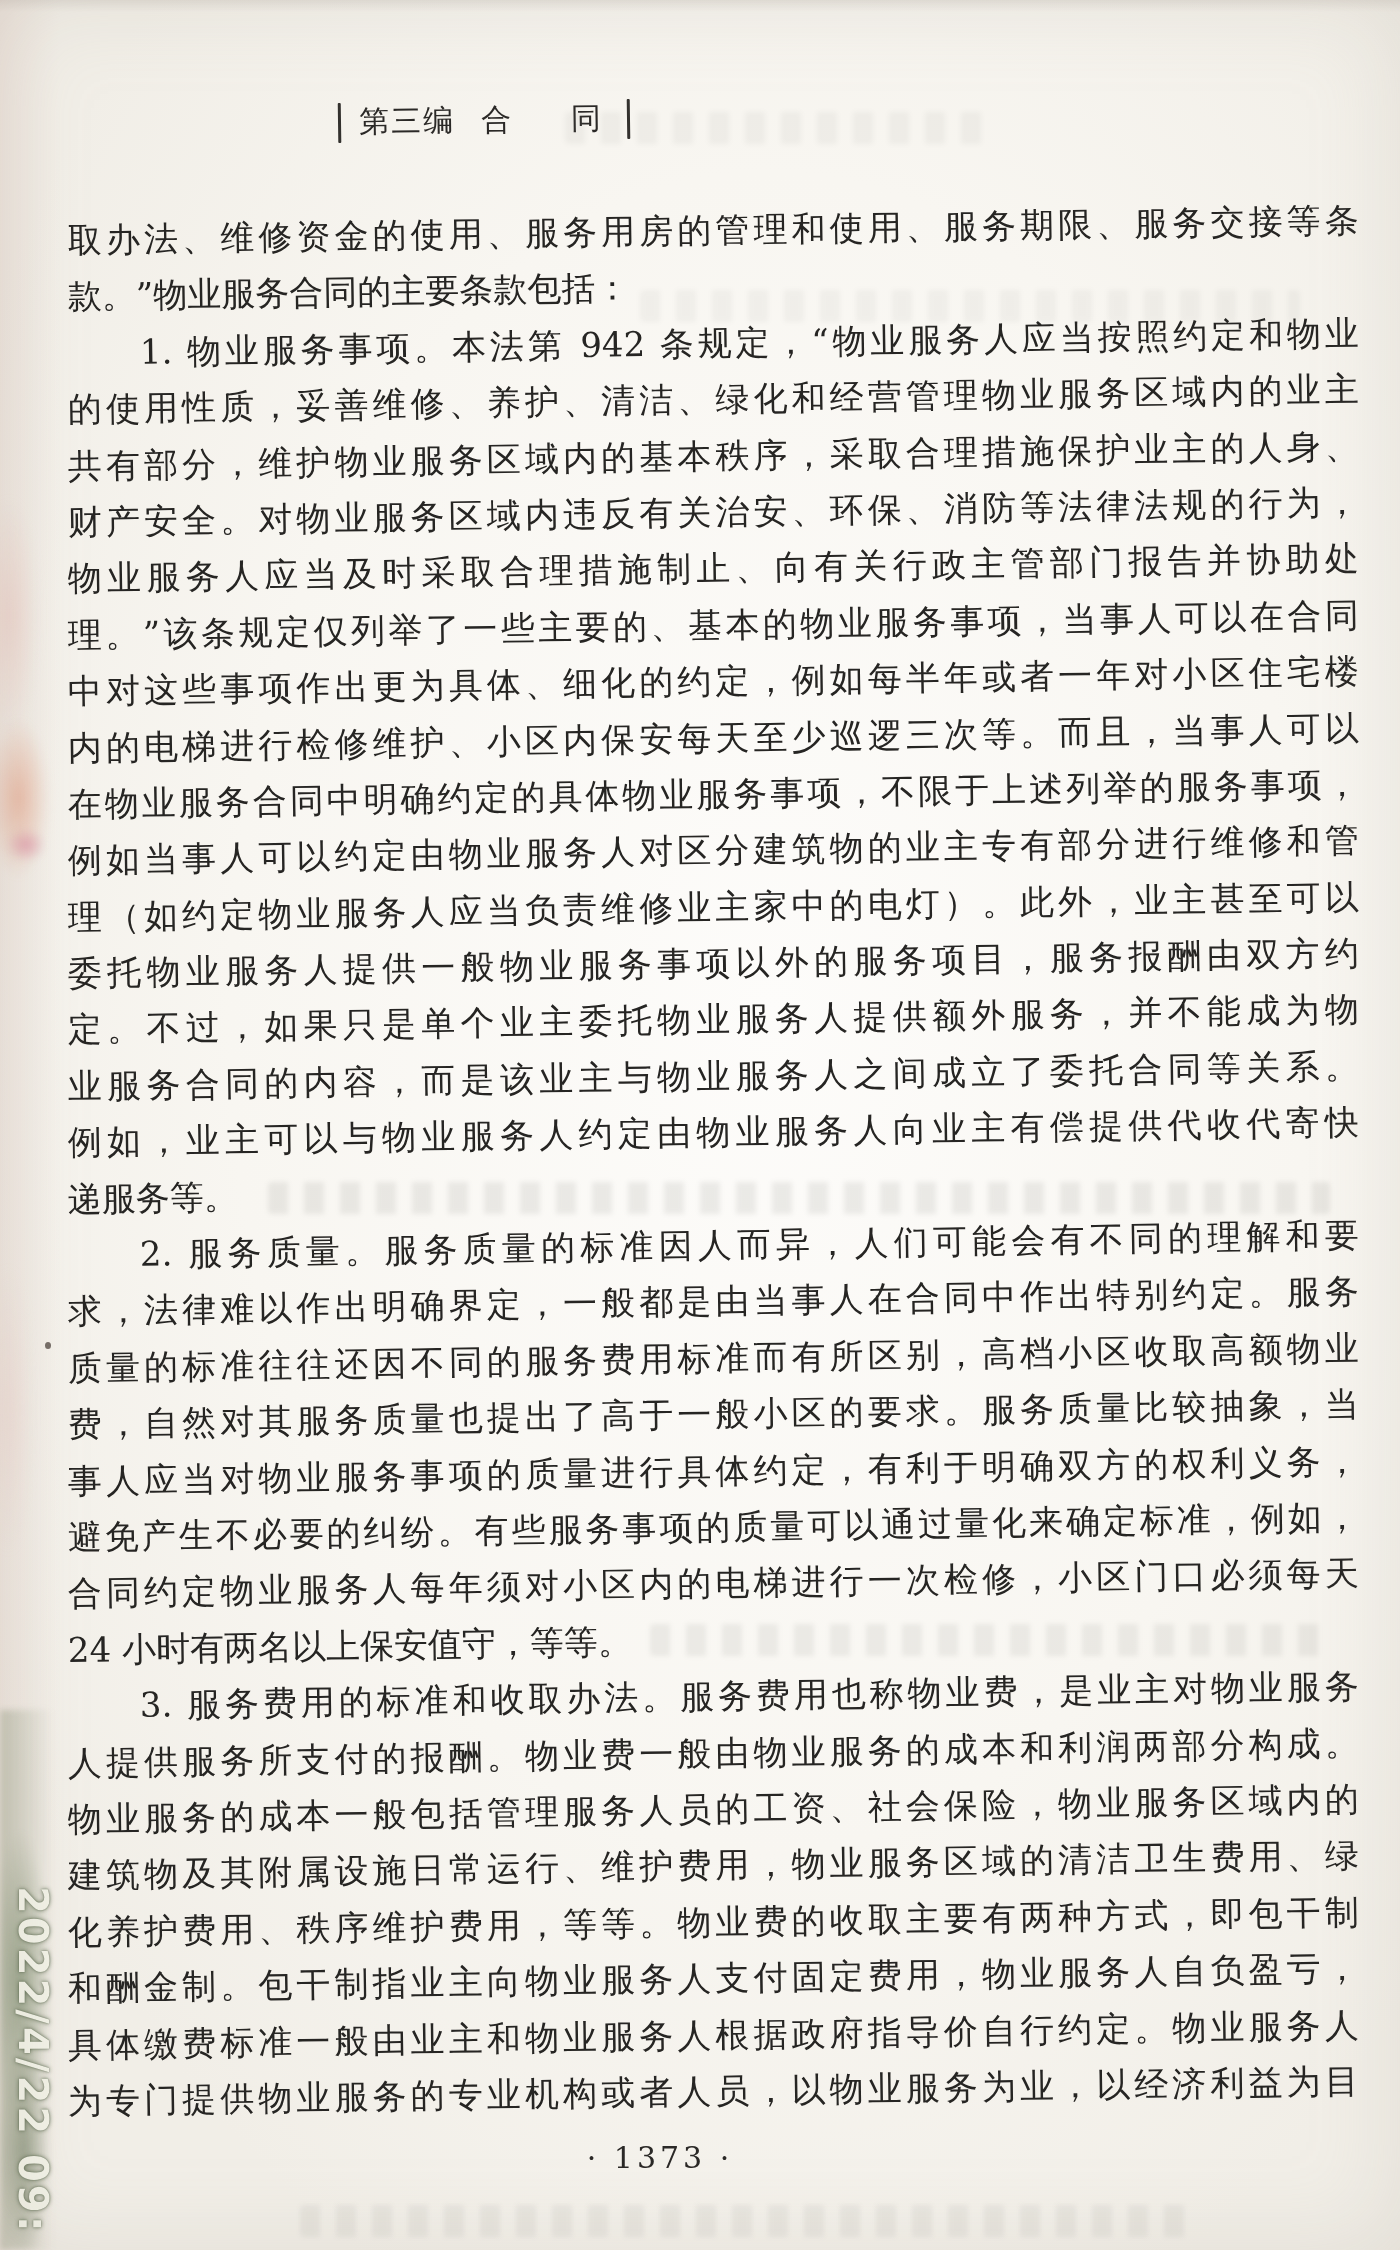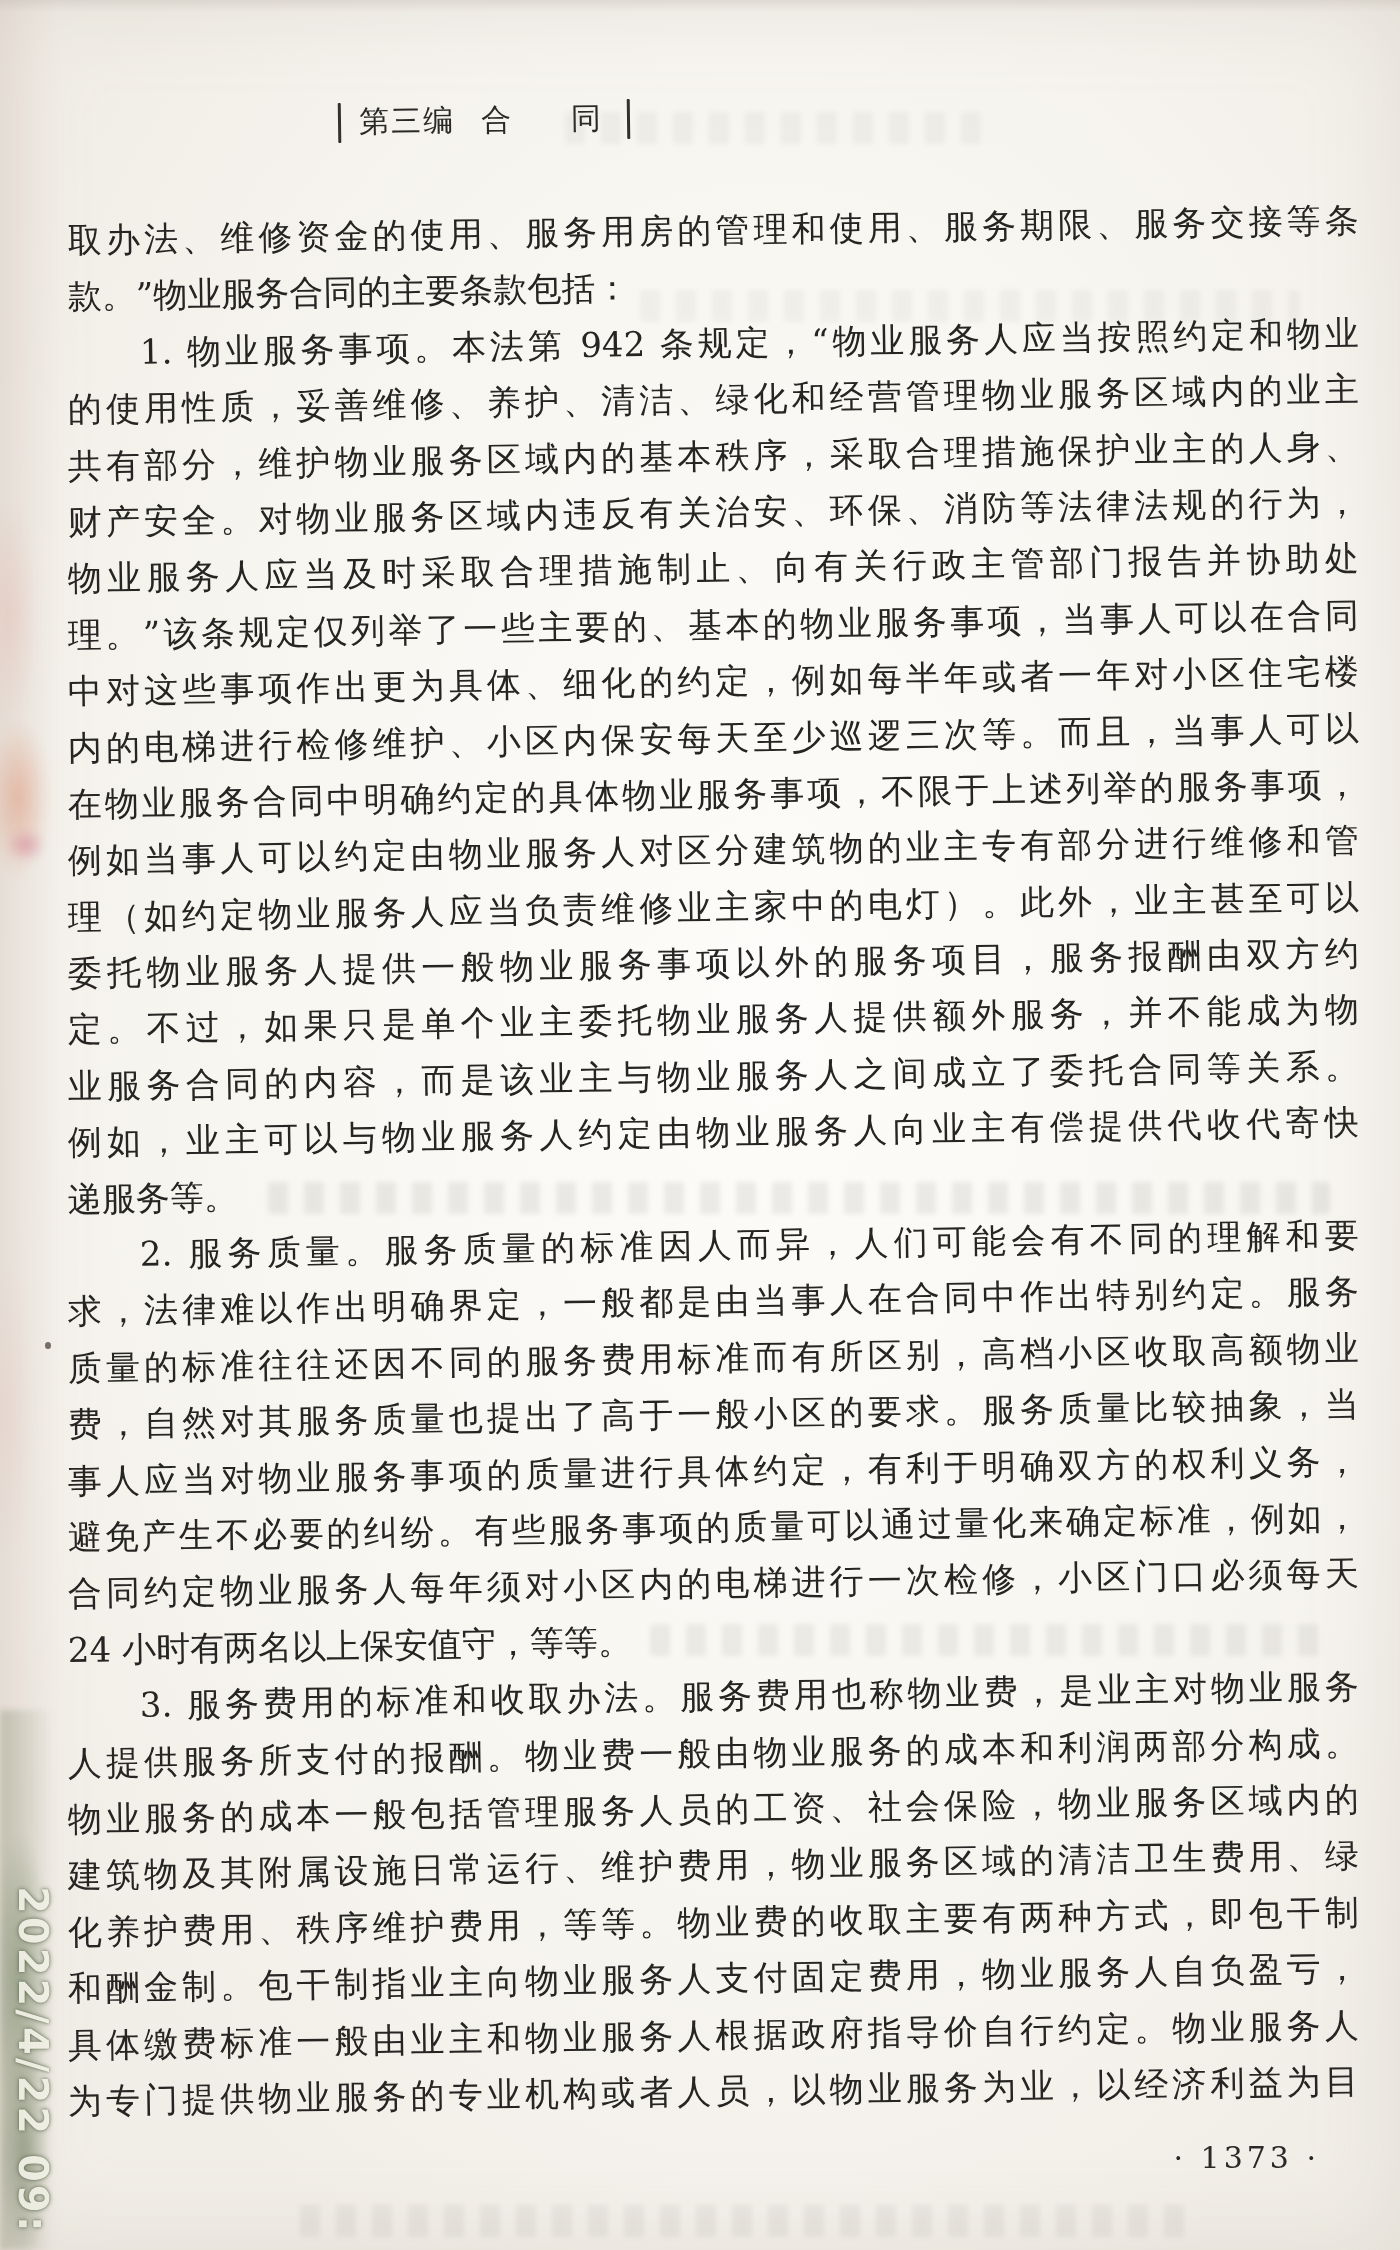--- a/index.html
+++ b/index.html
@@ -58,21 +58,21 @@
     transform-origin:0 60%;
     white-space:normal;
     word-break:normal;
   }
   .line.fill{text-align-last:justify;}
   .line.indent{padding-left:72px;}
 
   
   .footer{
     position:absolute;left:0;top:2140px;width:1320px;
-    text-align:right;font-size:30px;letter-spacing:4px;color:#2b2927;
+    text-align:center;font-size:30px;letter-spacing:4px;color:#2b2927;
   }
 
   
   .green-smudge{
     position:absolute;left:0;top:1710px;width:64px;height:540px;
     background:
       radial-gradient(ellipse 42px 210px at 20px 270px, rgba(108,128,94,.55), rgba(108,128,94,0) 72%),
       radial-gradient(ellipse 36px 160px at 24px 440px, rgba(98,114,84,.52), rgba(98,114,84,0) 72%),
       linear-gradient(to right, rgba(128,142,112,.38), rgba(128,142,112,0) 82%);
     filter:blur(3px);

